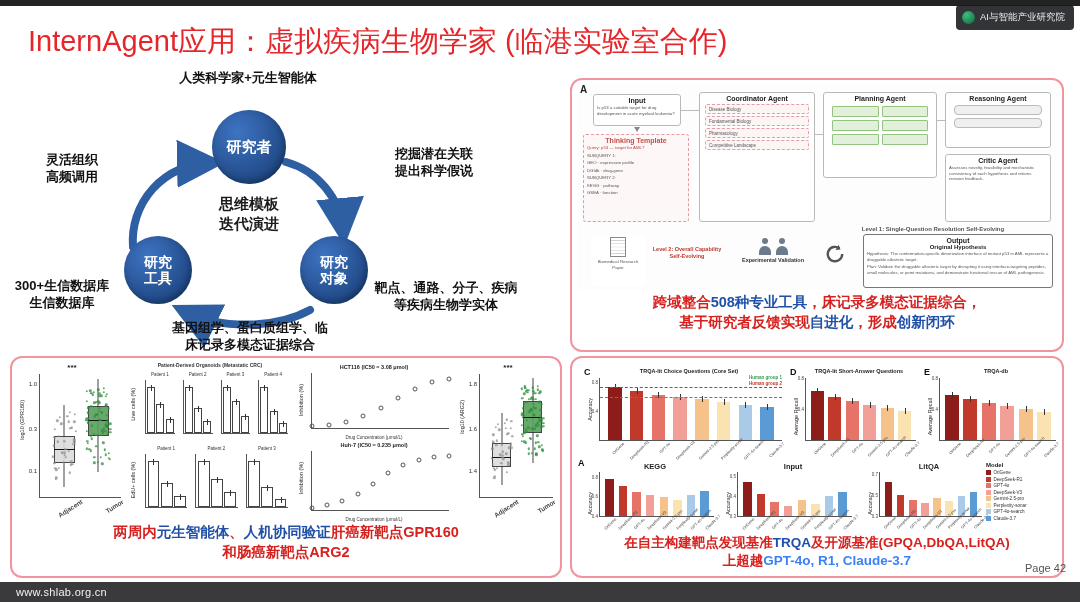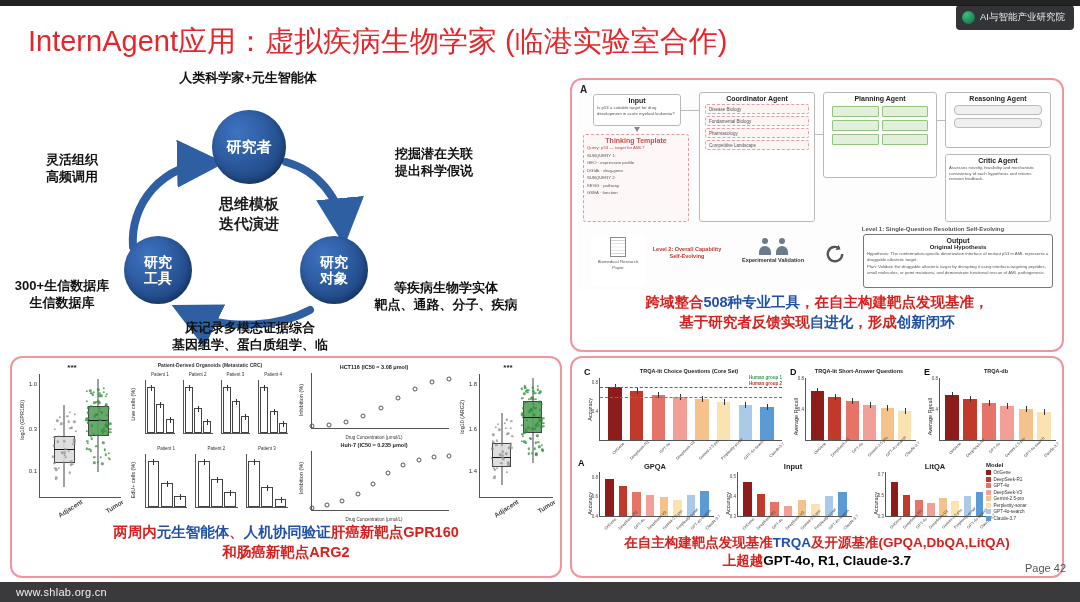--- a/index.html
+++ b/index.html
@@ -143,21 +143,21 @@
   .plabel.pA{left:2px;top:96px;position:absolute;}
   .bpanel .ptitle{margin:0 0 0 10px;}
   .ptitle.big{font-size:7.5px;}
   .bpanel .vlab{left:3px;top:30px;}
   .bar-chart{left:15px;right:2px;top:10px;bottom:15px;}
   .bp-c{left:8px;top:6px;width:200px;height:88px;}
   .bp-d{left:214px;top:6px;width:128px;height:88px;}
   .bp-e{left:348px;top:6px;width:134px;height:88px;}
   .bp-gpqa{left:8px;top:100px;width:132px;height:70px;}
   .bp-dbqa{left:146px;top:100px;width:132px;height:70px;}
-  .bp-litqa{left:294px;top:100px;width:120px;height:70px;}
+  .bp-litqa{left:288px;top:100px;width:120px;height:70px;}
   .hlegend{position:absolute;right:2px;top:7px;line-height:1.4;text-align:left;}
   .hlegend span{display:block;font-size:4.5px;font-weight:700;}
   .legend{position:absolute;left:410px;top:100px;width:72px;height:70px;}
   .lg-title{font-size:6px;font-weight:700;color:#222;margin-bottom:2px;}
   .lg-row{display:flex;align-items:center;gap:2.5px;margin-bottom:1.5px;}
   .lg-sw{width:5px;height:5px;display:inline-block;flex:none;}
   .lg-nm{font-size:4.6px;color:#333;white-space:nowrap;}
 </style>
 </head>
 <body>
@@ -199,26 +199,26 @@
       </div>
     <div class="ann ann-right">
         <div>挖掘潜在关联</div>
         <div>提出科学假说</div>
       </div>
     <div class="ann ann-bl">
         <div>300+生信数据库</div>
         <div>生信数据库</div>
       </div>
     <div class="ann ann-br">
+        <div>靶点、通路、分子、疾病</div>
         <div>等疾病生物学实体</div>
-        <div>靶点、通路、分子、疾病</div>
       </div>
     <div class="ann ann-bottom">
+        <div>基因组学、蛋白质组学、临</div>
         <div>床记录多模态证据综合</div>
-        <div>基因组学、蛋白质组学、临</div>
       </div>
   </div>
 
   <div class="box" id="arch-box">
     <div class="arch-fig">
       <div class="fig-label">A</div>
       <div class="abox a-input">
         <div class="at">Input</div>
         <div class="tiny">Is p53 a suitable target for drug development in acute myeloid leukemia?</div>
       </div>
@@ -281,21 +281,21 @@
         <path d="M13 2.2l1.6 4-4.2 .4z" fill="#555"></path>
       </svg>
       <div class="abox a-output">
         <div class="at">Output</div>
         <div class="at sub">Original Hypothesis</div>
         <div class="tiny">Hypothesis: The conformation-specific dimerization interface of mutant p53 in AML represents a druggable allosteric target.</div>
         <div class="tiny">Plan: Validate the druggable allosteric target by disrupting it using interface-targeting peptides, small molecules, or point mutations, and demonstrate functional rescue of AML pathogenesis.</div>
       </div>
     </div>
     <div class="cap arch-cap">
-      <div class="cap-line"><span style="color: rgb(215, 33, 30);">跨域整合</span><span style="color: rgb(33, 80, 168);">508种专业工具</span><span style="color: rgb(215, 33, 30);">，在自主构建靶点发现基准，</span></div>
+      <div class="cap-line"><span style="color: rgb(215, 33, 30);">跨域整合</span><span style="color: rgb(33, 80, 168);">508种专业工具</span><span style="color: rgb(215, 33, 30);">，床记录多模态证据综合，</span></div>
       <div class="cap-line"><span style="color: rgb(215, 33, 30);">基于研究者反馈实现</span><span style="color: rgb(33, 80, 168);">自进化</span><span style="color: rgb(215, 33, 30);">，形成</span><span style="color: rgb(33, 80, 168);">创新闭环</span></div>
     </div>
   </div>
 
   <div class="box" id="bio-box">
     <div class="bio-fig">
       <div class="panel p-gpr">
         <div class="sig">***</div>
         <div class="vlab">log10 (GPR160)</div>
         <div class="bx-ticks">
@@ -880,21 +880,21 @@
               <span>DeepSeek-R1</span>
               <span>GPT-4o</span>
               <span>Gemini-2.5-pro</span>
               <span>GPT-4o-search</span>
               <span>Claude-3.7</span>
             </div>
           </div>
       </div>
       <div class="plabel pA">A</div>
       <div class="bpanel bp-gpqa">
-        <div class="ptitle big">GPQA</div>
+        <div class="ptitle big">KEGG</div>
         <div class="vlab">Accuracy</div>
         <div class="chart bar-chart">
             <div class="plot">
               <div class="bar" style="height: 84.4444%; width: 7.5%; background: rgb(140, 29, 24);"></div>
               <div class="bar" style="height: 68.8889%; width: 7.5%; background: rgb(192, 57, 43);"></div>
               <div class="bar" style="height: 55.5556%; width: 7.5%; background: rgb(229, 115, 104);"></div>
               <div class="bar" style="height: 48.8889%; width: 7.5%; background: rgb(242, 160, 151);"></div>
               <div class="bar" style="height: 42.2222%; width: 7.5%; background: rgb(246, 194, 139);"></div>
               <div class="bar" style="height: 35.5556%; width: 7.5%; background: rgb(250, 227, 176);"></div>
               <div class="bar" style="height: 48.8889%; width: 7.5%; background: rgb(169, 203, 232);"></div>
@@ -1006,21 +1006,21 @@
             </div>
             <div class="lg-row">
               <span class="lg-sw" style="background: rgb(91, 155, 213);"></span>
               <span class="lg-nm">Claude-3.7</span>
             </div>
           </div>
       </div>
     </div>
     <div class="cap bench-cap">
       <div class="cap-line"><span style="color: rgb(215, 33, 30);">在自主构建靶点发现基准</span><span style="color: rgb(33, 80, 168);">TRQA</span><span style="color: rgb(215, 33, 30);">及开源基准(GPQA,DbQA,LitQA)</span></div>
-      <div class="cap-line"><span style="color: rgb(215, 33, 30);">上超越</span><span style="color: #000000; text-align: right;">GPT-4o, R1, Claude-3.7</span></div>
+      <div class="cap-line"><span style="color: rgb(215, 33, 30);">上超越</span><span style="color: #3b82f6; text-align: right;">GPT-4o, R1, Claude-3.7</span></div>
     </div>
   </div>
 
   <div class="page">Page 42</div>
 </div>
 
 <div class="badge">
   <span class="badge-icon"></span>
   <span class="badge-text">AI与智能产业研究院</span>
 </div>

